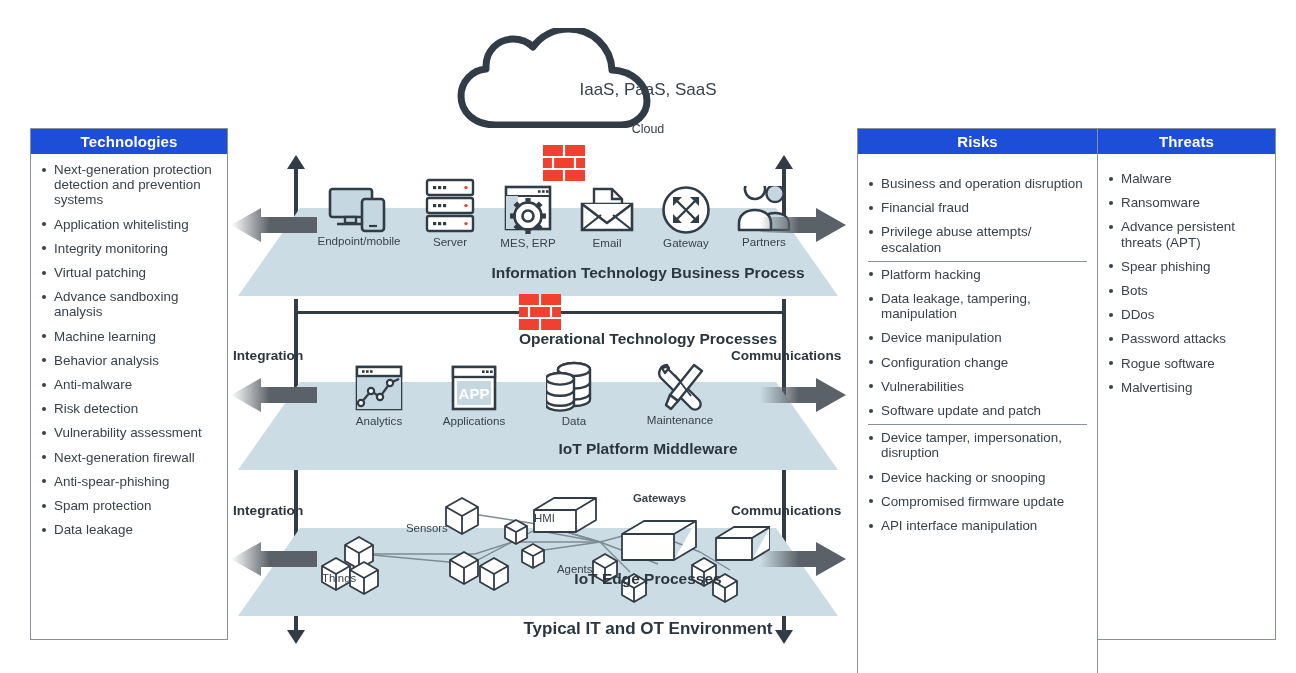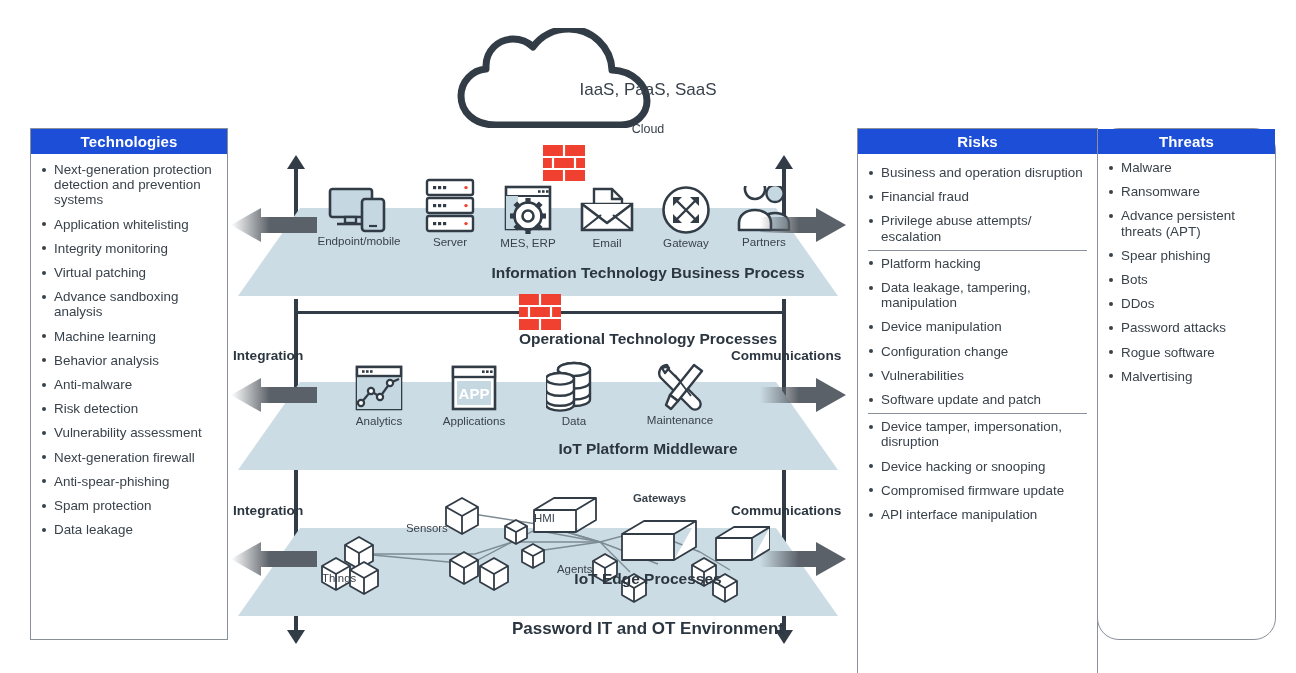--- a/index.html
+++ b/index.html
@@ -50,22 +50,22 @@
     content:"";
     position:absolute;
     left:1px;top:5.5px;
     width:4px;height:4px;
     border-radius:50%;
     background:#39424b;
   }
 
   #tech{left:30px;top:128px;width:198px;height:512px;}
   #risks{left:857px;top:128px;width:241px;height:616px;}
-  #threats{left:1097px;top:128px;width:179px;height:512px;border-radius:22px;}
-  #risks .panel-body,#threats .panel-body{padding-top:6px;}
+  #threats{left:1097px;top:128px;width:179px;height:512px;}
+  #risks .panel-body,#threats .panel-body{padding-top:17px;}
 
   
   .cap{
     position:absolute;
     text-align:center;
     font-size:12.5px;
     color:#39424b;
     white-space:nowrap;
   }
   .band-title{
@@ -483,21 +483,21 @@
   </div>
 
   <div class="edgeLbl" style="left:406px;top:522px;">Sensors</div>
   <div class="edgeLbl" style="left:534px;top:512px;">HMI</div>
   <div class="edgeLbl" style="left:633px;top:492px;font-weight:bold;">Gateways</div>
   <div class="edgeLbl" style="left:557px;top:563px;">Agents</div>
   <div class="edgeLbl" style="left:322px;top:572px;">Things</div>
 
   <div class="band-title" style="top:570px;">IoT Edge Processes</div>
 
-  <div class="band-title" style="top:619px;font-size:17px;">Password IT and OT Environment</div>
+  <div class="band-title" style="top:619px;font-size:17px;">Typical IT and OT Environment</div>
 
   <div class="sideLbl" style="left:233px;top:348px;">Integration</div>
   <div class="sideLbl" style="left:233px;top:503px;">Integration</div>
   <div class="sideLbl" style="left:731px;top:348px;">Communications</div>
   <div class="sideLbl" style="left:731px;top:503px;">Communications</div>
 
   <div class="gArrow" style="left:231px;top:208px;">
     <svg width="86" height="34" viewBox="0 0 86 34">
       <path d="M86 9 H30 V0 L0 17 L30 34 V25 H86 Z" fill="url(#fadeLeft)"></path>
     </svg>

